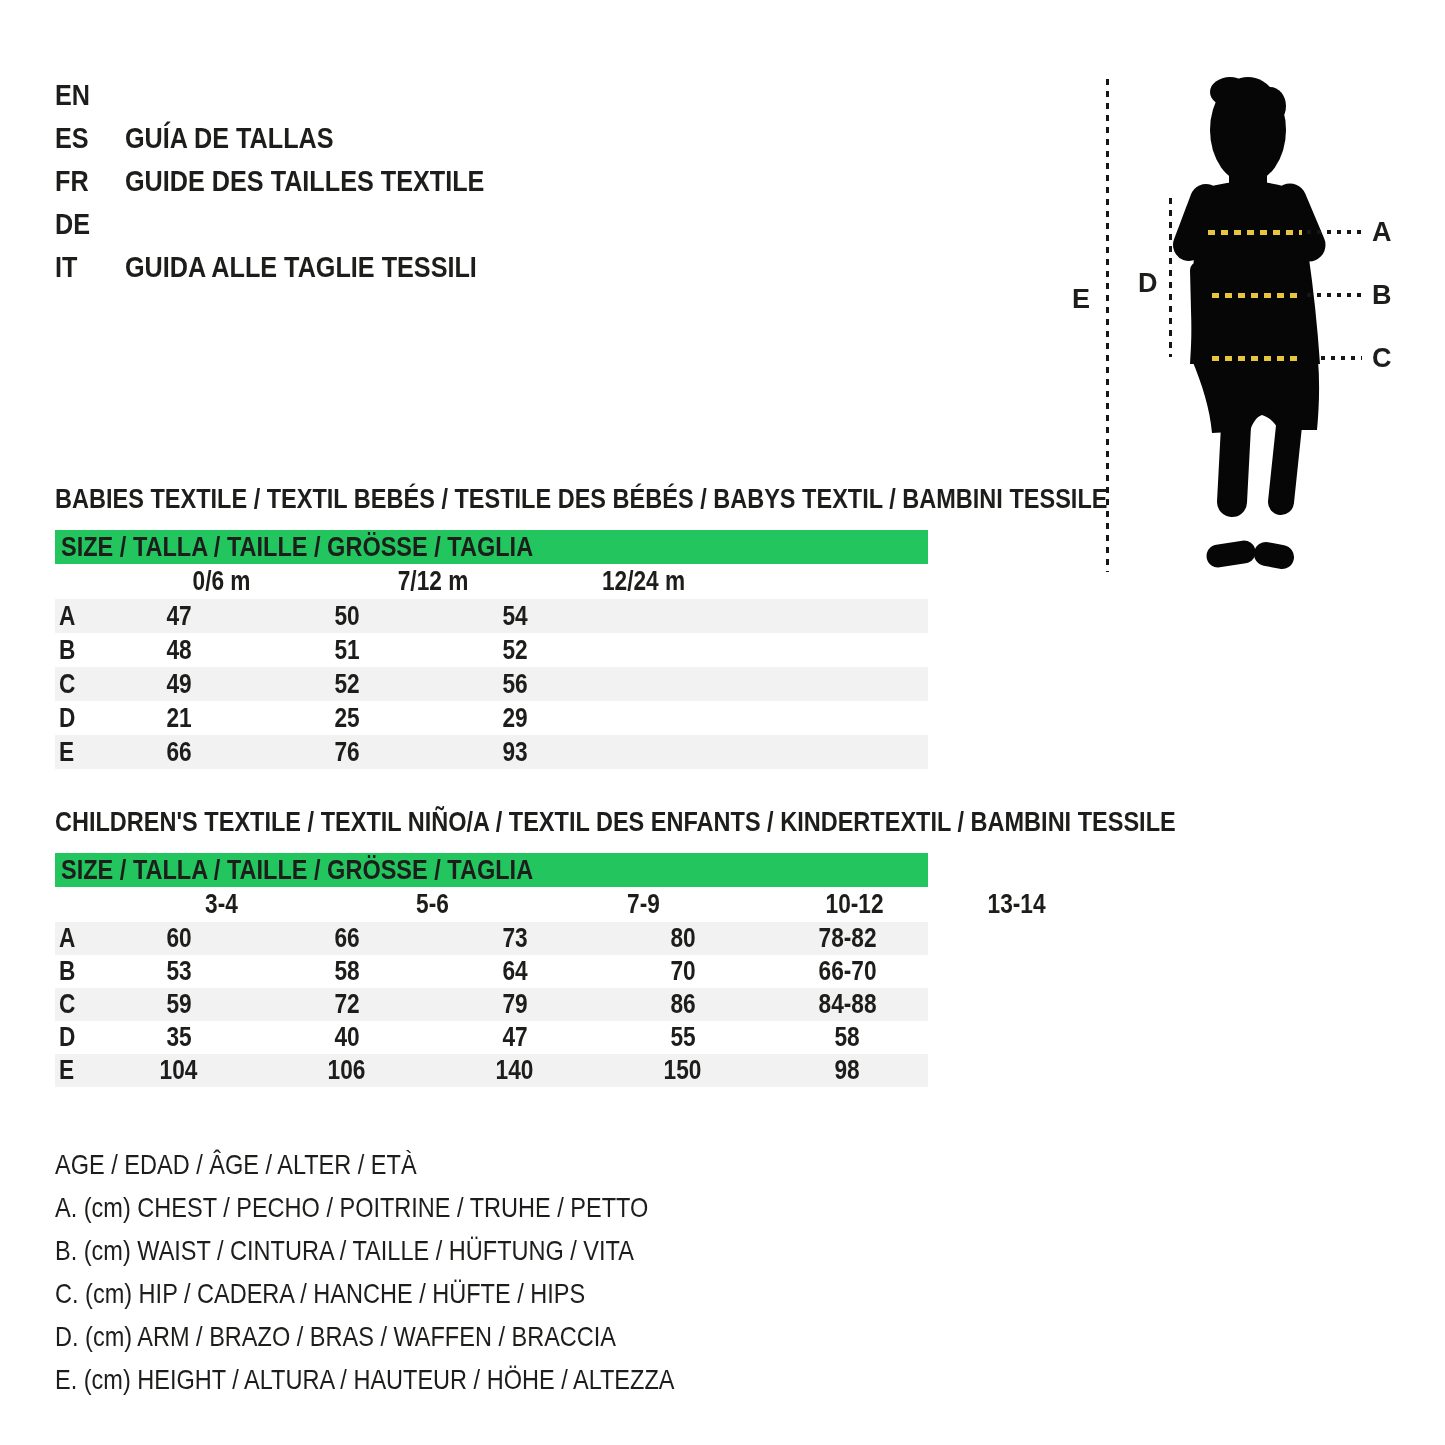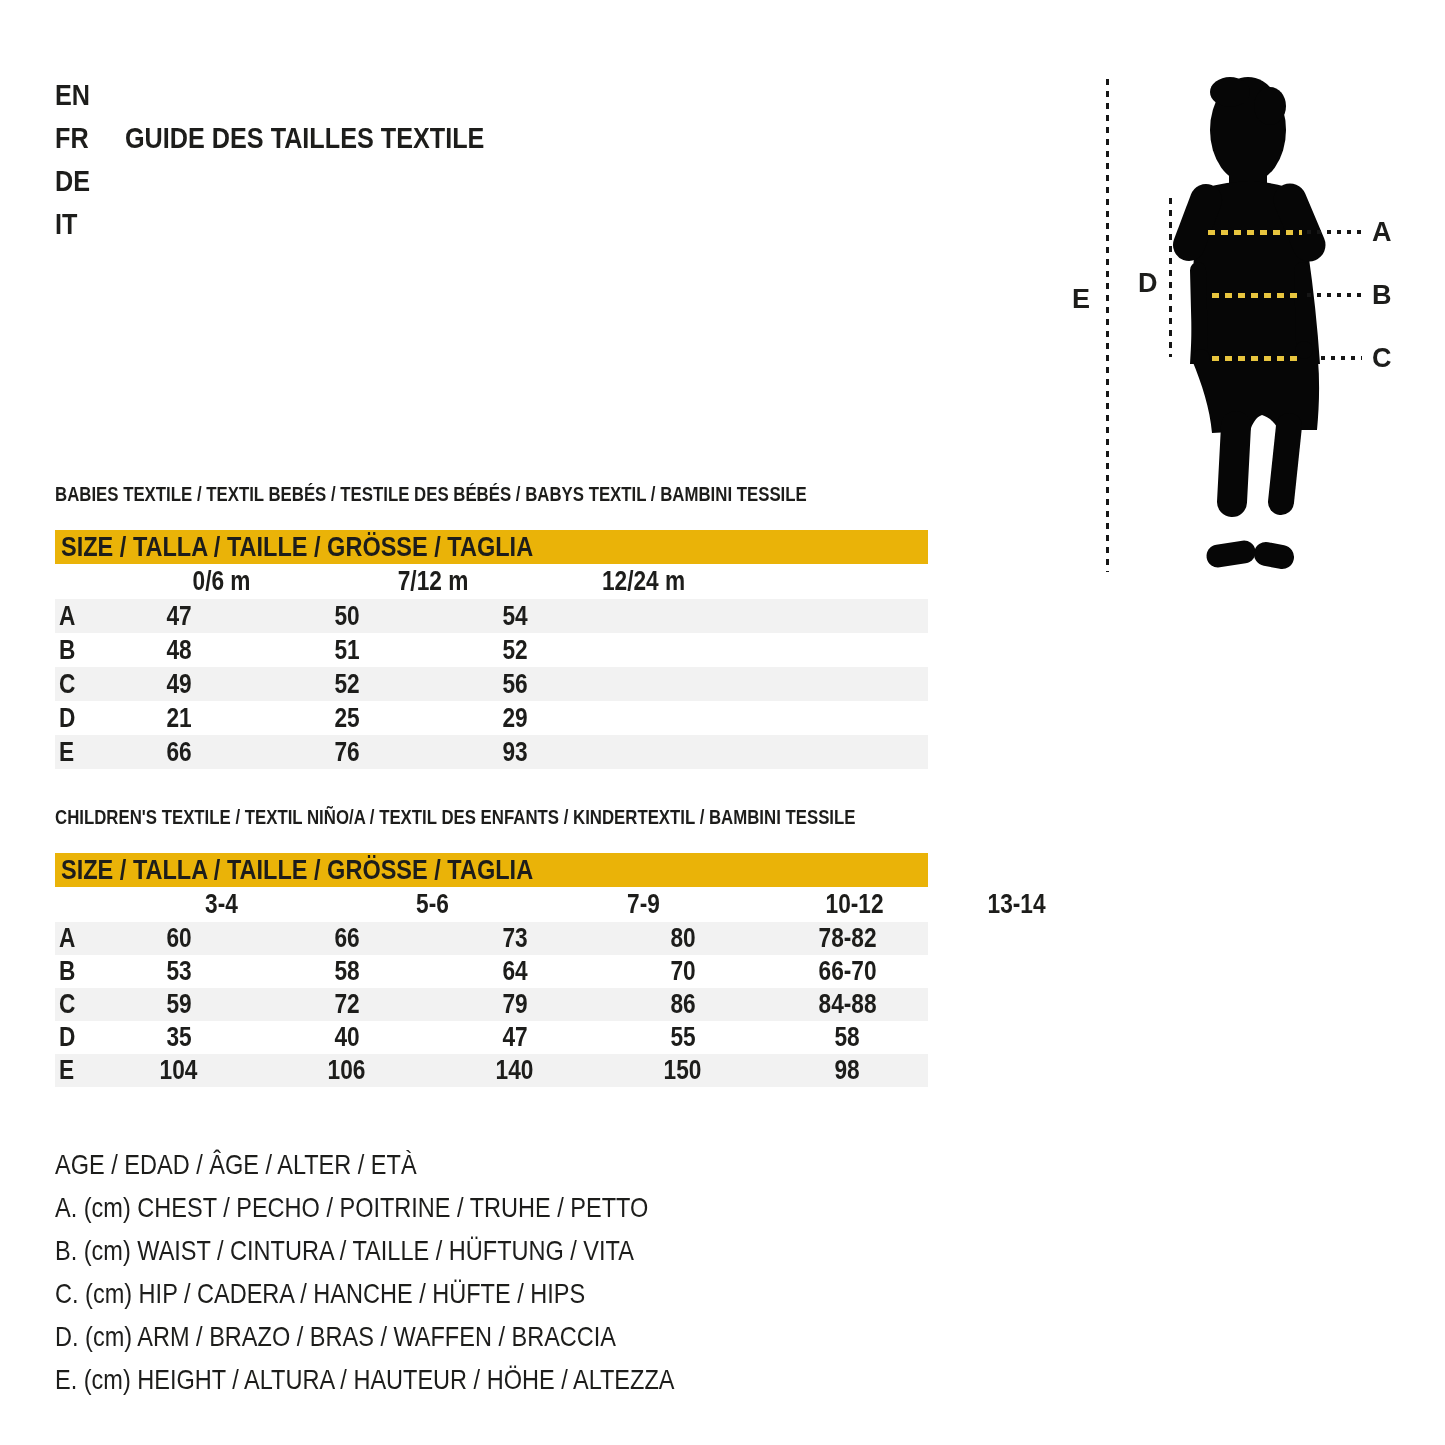--- a/index.html
+++ b/index.html
@@ -23,25 +23,25 @@
   .vline-d { left:1169px; top:198px; height:159px;
     background:repeating-linear-gradient(to bottom,#161616 0 6px,transparent 6px 12px); }
   .mline { position:absolute; height:5px; }
   .mline-yellow { background:repeating-linear-gradient(to right,var(--yellow) 0 7px,transparent 7px 13px); }
   .mline-dots { position:absolute; height:4px;
     background:repeating-linear-gradient(to right,#161616 0 4px,transparent 4px 10px); }
   .fig-label { position:absolute; font-size:27px; font-weight:700; transform:translate(0,-50%); }
   .silhouette { position:absolute; left:1172px; top:74px; }
 
   
-  .section-title { position:absolute; left:55px; font-size:20px; font-weight:700; }
+  .section-title { position:absolute; left:55px; font-size:28px; font-weight:700; }
 
   
   .size-table { position:absolute; left:55px; width:873px; }
-  .bar { height:34px; background:#eab308; display:flex; align-items:center;
+  .bar { height:34px; background:#22c55e; display:flex; align-items:center;
          font-size:28px; font-weight:700; padding-left:6px; box-sizing:border-box; }
   .grid-b { display:grid; grid-template-columns:40px 168px 168px 168px 1fr; align-items:center; }
   .grid-c { display:grid; grid-template-columns:40px 168px 168px 168px 168px 1fr; align-items:center; }
   .cols { height:35px; font-size:27px; font-weight:700;gap:43px; }
   .row { height:34px; font-size:27px; font-weight:700; }
   .row-c { height:33px; }
   .stripe { background:#f2f2f2; }
   .cell { text-align:center; }
   .rlabel { padding-left:4px; }
 
@@ -52,28 +52,33 @@
 </head>
 <body>
 
 <div class="canvas" style="--yellow:#e8c53e;">
 
   <div class="lang-block">
     <div class="lang-row">
       <div class="lang-code"><span class="cond">EN</span></div>
     </div>
     <div class="lang-row">
+      <div class="lang-code"><span class="cond">ES</span></div>
+      <div class="lang-title"><span class="cond">GUÍA DE TALLAS</span></div>
+    </div>
+    <div class="lang-row">
       <div class="lang-code"><span class="cond">FR</span></div>
       <div class="lang-title"><span class="cond">GUIDE DES TAILLES TEXTILE</span></div>
     </div>
     <div class="lang-row">
       <div class="lang-code"><span class="cond">DE</span></div>
     </div>
     <div class="lang-row">
       <div class="lang-code"><span class="cond">IT</span></div>
+      <div class="lang-title"><span class="cond">GUIDA ALLE TAGLIE TESSILI</span></div>
     </div>
   </div>
 
   <div class="vline vline-e"></div>
   <div class="vline vline-d"></div>
   <div class="fig-label" style="left:1072px; top:299px;">E</div>
   <div class="fig-label" style="left:1138px; top:283px;">D</div>
 
   <svg class="silhouette" width="160" height="500" viewBox="0 0 160 500">
     <g fill="#060606" stroke="none">

